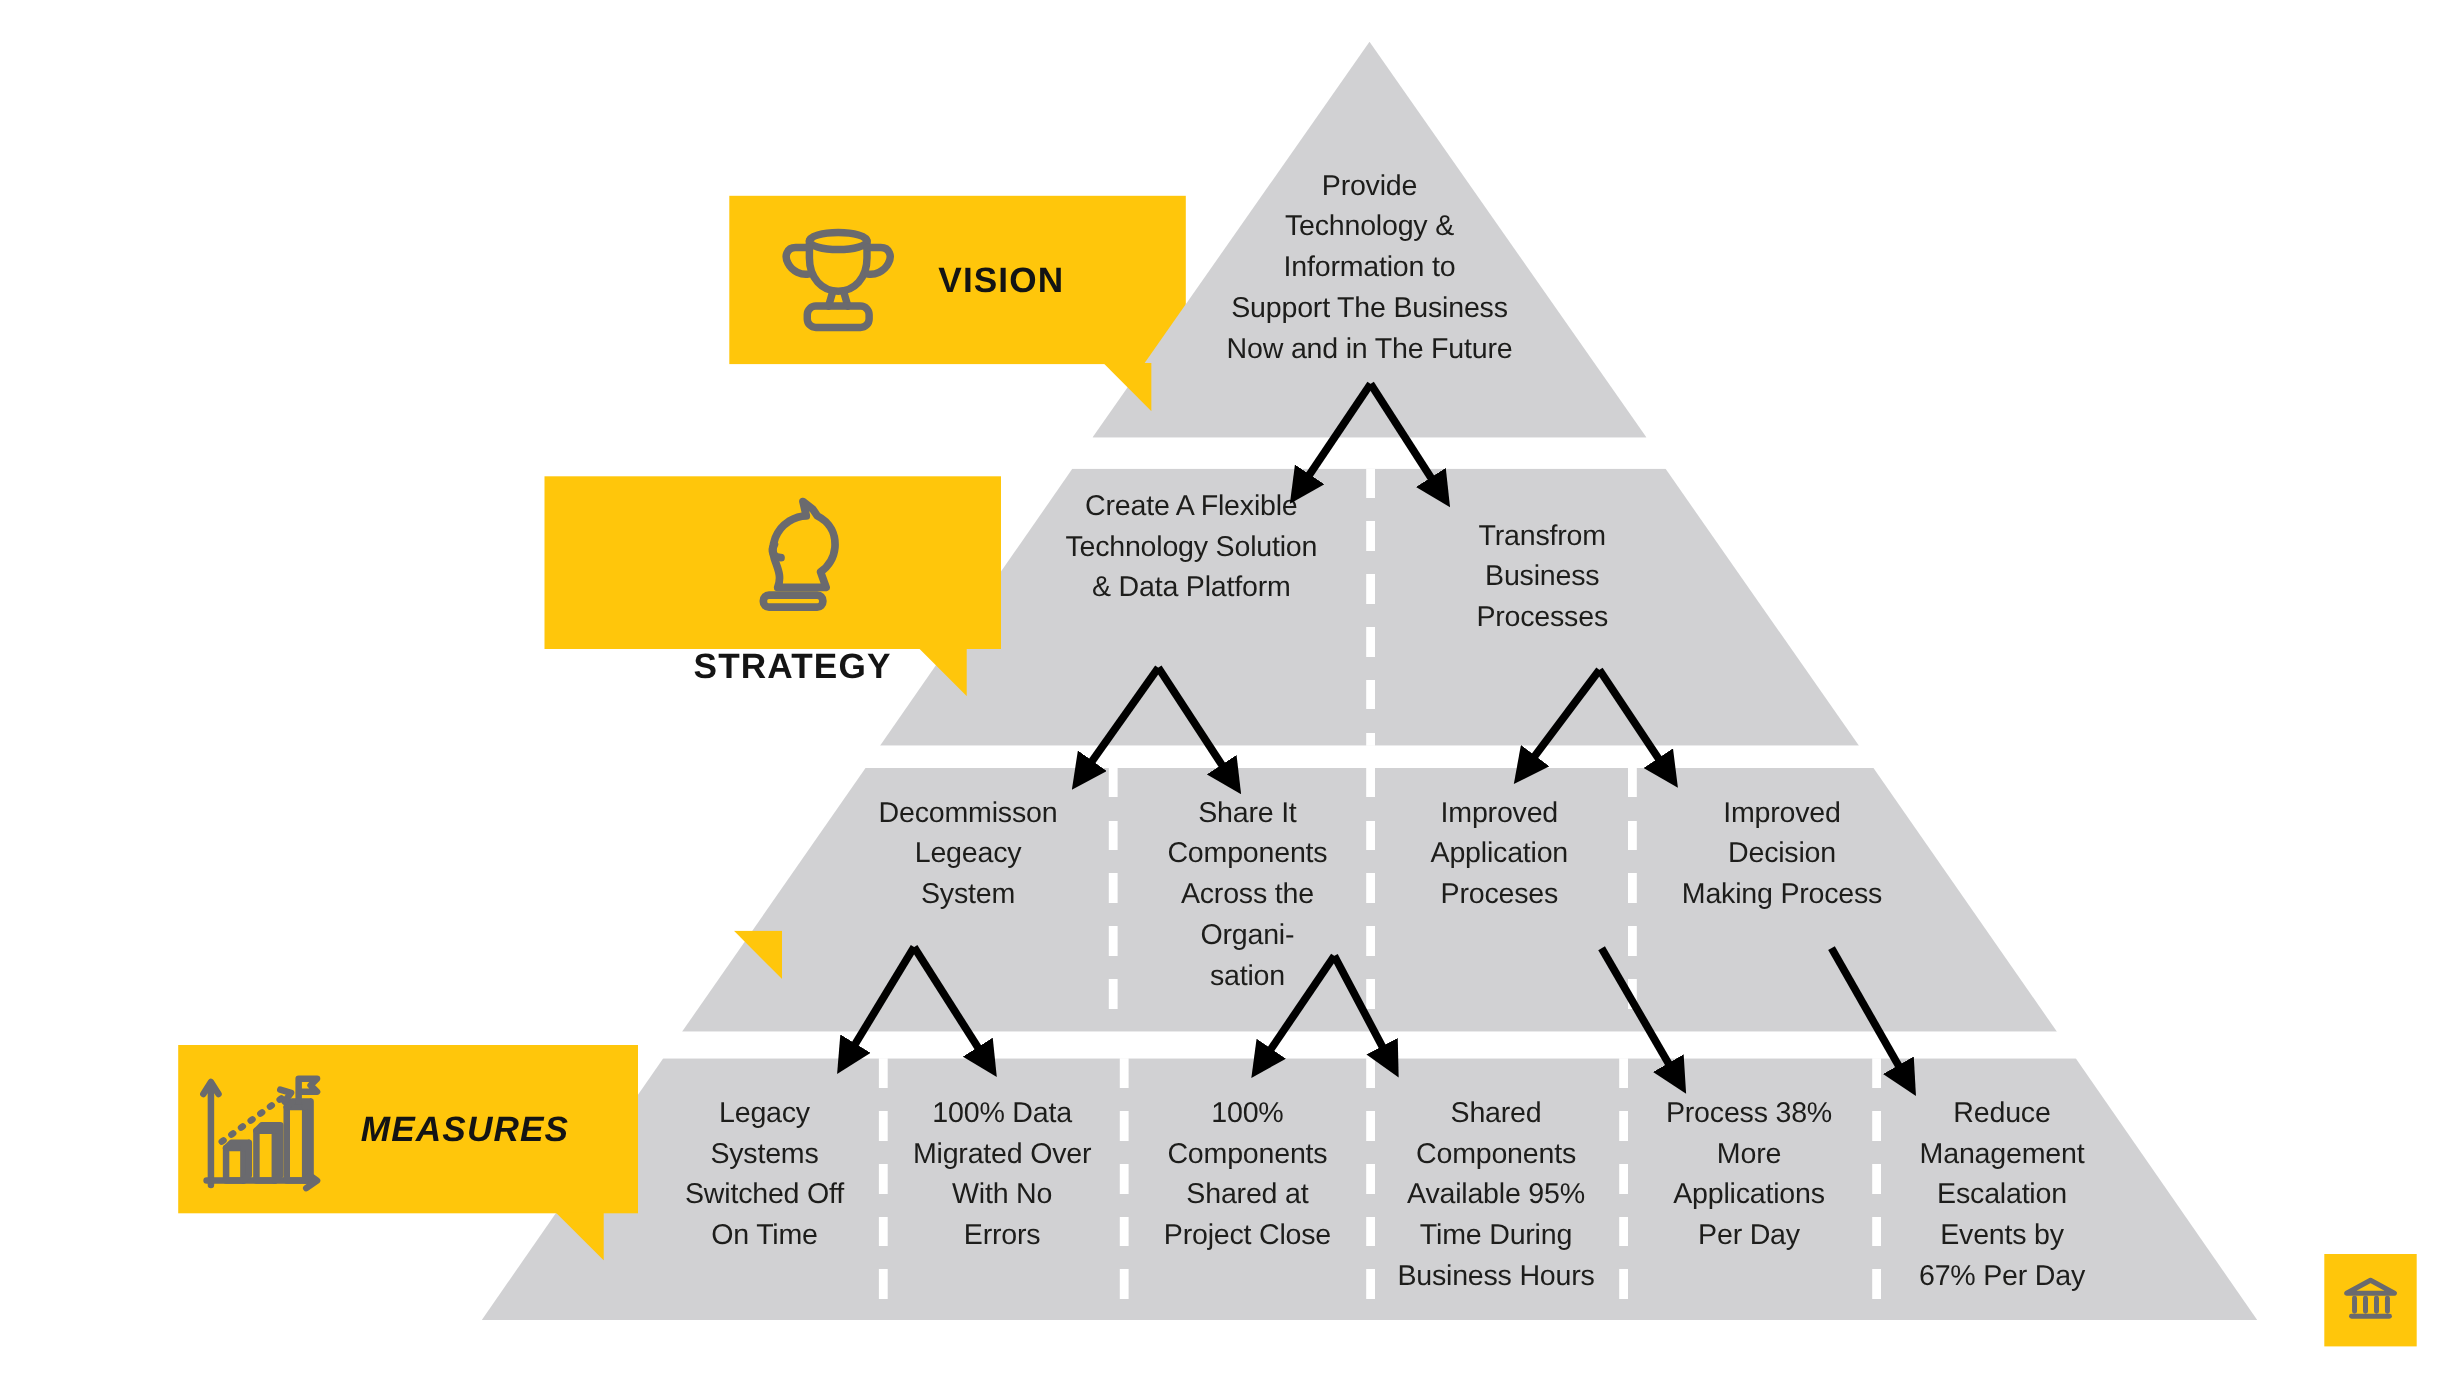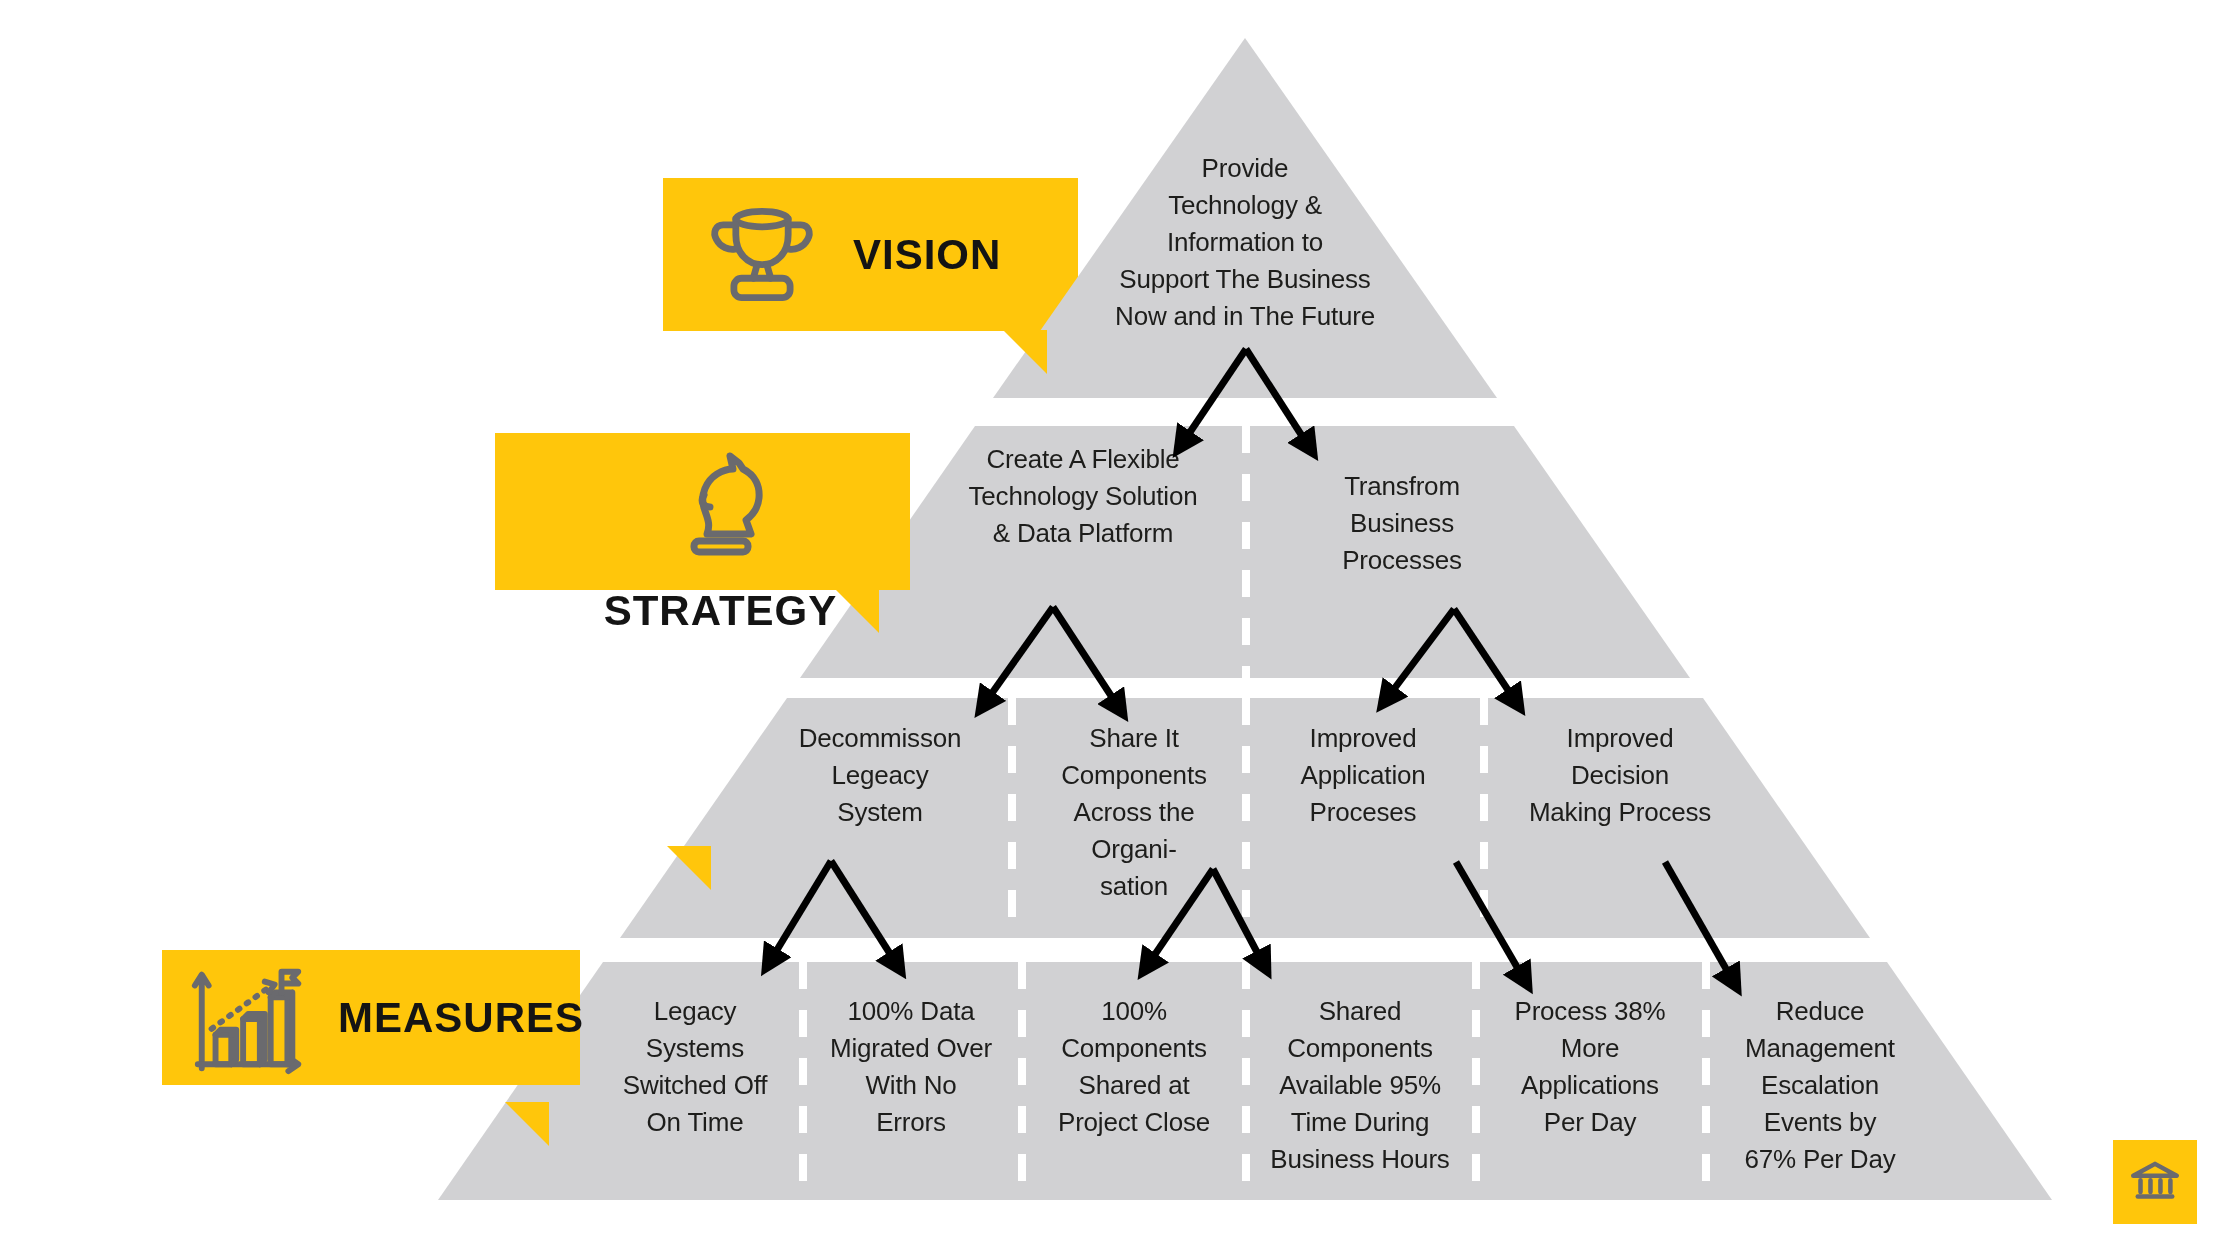--- a/index.html
+++ b/index.html
@@ -20,21 +20,21 @@
 
   
   .celltext{position:absolute;z-index:4;color:var(--text-dark);
     font-size:26px;line-height:37px;font-weight:400;letter-spacing:-0.2px;
     text-align:center;white-space:pre-line;}
 
   
   .callout{position:absolute;background:var(--yellow);display:flex;
     align-items:center;padding-left:36px;gap:28px;box-sizing:border-box;z-index:3;}
   .callout.behind{z-index:1;}
-  .callout .label{font-size:42px;font-weight:700;letter-spacing:1px;color:#141414;}
+  .callout .label{font-size:32px;font-weight:700;letter-spacing:1px;color:#141414;}
   .tail{position:absolute;width:44px;height:44px;background:var(--yellow);z-index:3;
     clip-path:polygon(0 0,100% 0,100% 100%);}
 
   .icon{flex:0 0 auto;display:block;}
   .icon path,.icon rect,.icon line,.icon circle,.icon ellipse,.icon polyline,.icon polygon{
     fill:none;stroke:var(--icon-gray);stroke-linecap:round;stroke-linejoin:round;}
 
   
   .arrows{position:absolute;left:0;top:0;z-index:5;}
   .arrows line{stroke:var(--arrow-black);stroke-width:7;}
@@ -133,21 +133,21 @@
       <rect x="23" y="108" width="54" height="11" rx="5"></rect>
       <path d="M36,101 c4,-10 0,-17 -3,-26 c-4,-13 2,-27 13,-34 c5,-3 10,-5 16,-5 l-3,-13 9,7 4,6 c12,6 17,17 16,29 c-1,10 -6,17 -13,22 l5,14 z"></path>
       <path d="M33,62 c-4,6 -1,12 6,12"></path>
     </svg>
     <span class="label">STRATEGY</span>
   </div>
   <div class="tail" style="left:835px;top:589px;"></div>
 
   <div class="tail" style="left:667px;top:846px;"></div>
 
-  <div class="callout" style="left:162px;top:950px;width:418px;height:135px;padding-left:24px;gap:24px;">
+  <div class="callout" style="left:162px;top:950px;width:418px;height:153px;padding-left:14px;gap:24px;font-style:italic;">
     <svg class="icon" width="128" height="122" viewBox="0 0 130 122" stroke-width="6">
       <path d="M16,112 V20 M9,28 L16,17 L23,28"></path>
       <path d="M12,108 H112 M104,101 L114,108 L104,115"></path>
       <rect x="30" y="78" width="16" height="30"></rect>
       <path d="M30,78 l5,-5 h16 l-5,5 M46,78 l5,-5 v30 l-5,5"></path>
       <rect x="58" y="62" width="17" height="46"></rect>
       <path d="M58,62 l5,-5 h17 l-5,5 M75,62 l5,-5 v46 l-5,5"></path>
       <rect x="86" y="40" width="17" height="68"></rect>
       <path d="M86,40 l5,-5 h17 l-5,5 M103,40 l5,-5 v68 l-5,5"></path>
       <path d="M97,35 V14 M97,14 h17 l-6,6 6,6 h-17"></path>

